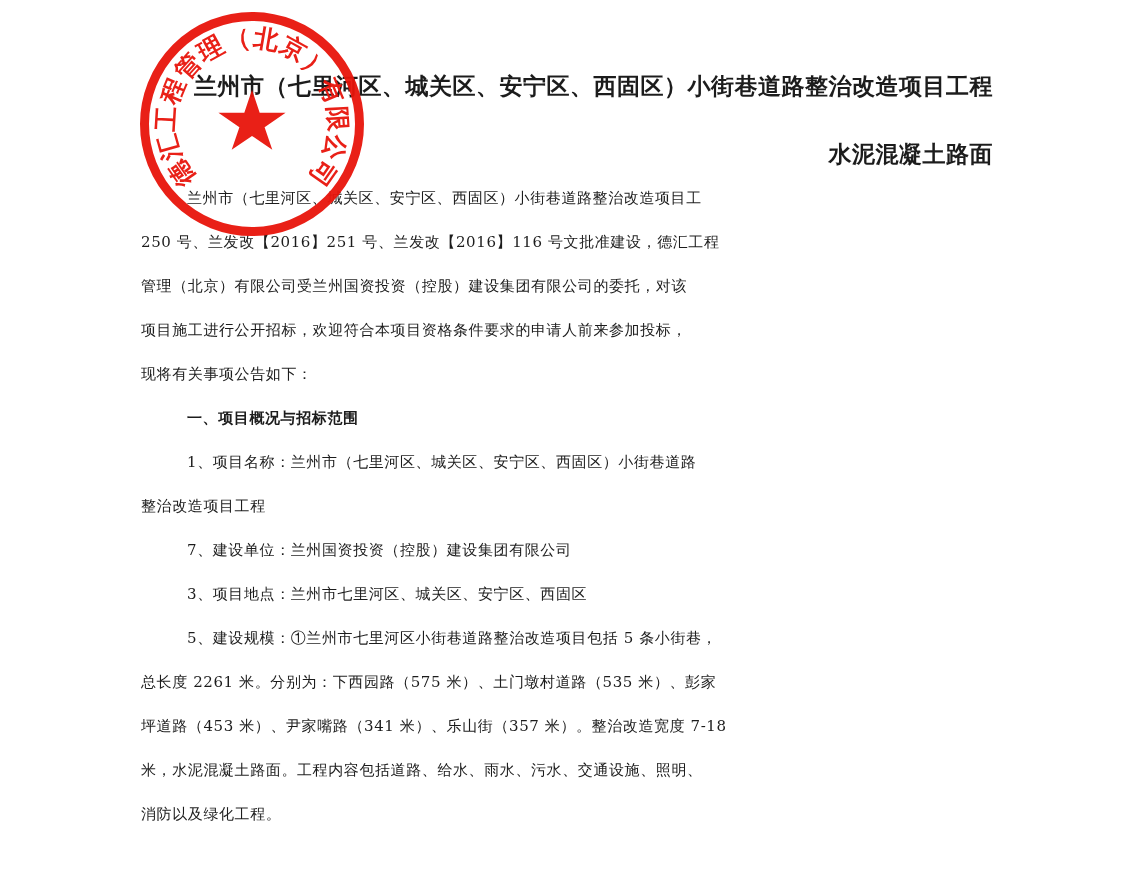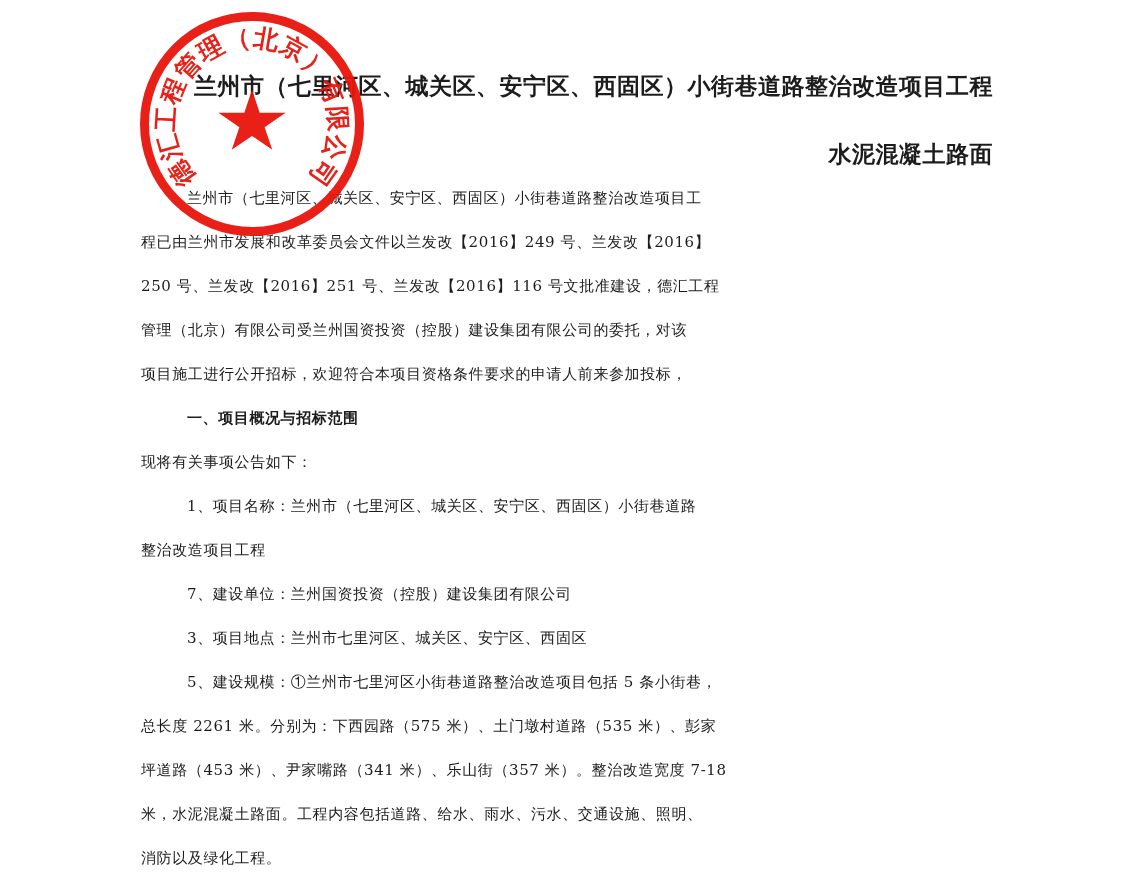--- a/index.html
+++ b/index.html
@@ -76,26 +76,25 @@
   }
 </style>
 </head>
 <body>
 
 <div class="doc">
   <div class="title-line">兰州市（七里河区、城关区、安宁区、西固区）小街巷道路整治改造项目工程</div>
   <div class="title-line">水泥混凝土路面</div>
   <div class="body-lines">
       <div class="line indent">兰州市（七里河区、城关区、安宁区、西固区）小街巷道路整治改造项目工</div>
-      <div class="line">程已由兰州市发展和改革委员会文件以兰发改【2016】249 号、兰发改【2016】</div>
       <div class="line">250 号、兰发改【2016】251 号、兰发改【2016】116 号文批准建设，德汇工程</div>
       <div class="line">管理（北京）有限公司受兰州国资投资（控股）建设集团有限公司的委托，对该</div>
       <div class="line">项目施工进行公开招标，欢迎符合本项目资格条件要求的申请人前来参加投标，</div>
+      <div class="line">现将有关事项公告如下：</div>
       <div class="line indent bold">一、项目概况与招标范围</div>
-      <div class="line">现将有关事项公告如下：</div>
       <div class="line indent">1、项目名称：兰州市（七里河区、城关区、安宁区、西固区）小街巷道路</div>
       <div class="line">整治改造项目工程</div>
       <div class="line indent">7、建设单位：兰州国资投资（控股）建设集团有限公司</div>
       <div class="line indent">3、项目地点：兰州市七里河区、城关区、安宁区、西固区</div>
       <div class="line indent">5、建设规模：①兰州市七里河区小街巷道路整治改造项目包括 5 条小街巷，</div>
       <div class="line">总长度 2261 米。分别为：下西园路（575 米）、土门墩村道路（535 米）、彭家</div>
       <div class="line">坪道路（453 米）、尹家嘴路（341 米）、乐山街（357 米）。整治改造宽度 7-18</div>
       <div class="line">米，水泥混凝土路面。工程内容包括道路、给水、雨水、污水、交通设施、照明、</div>
       <div class="line">消防以及绿化工程。</div>
     </div>

